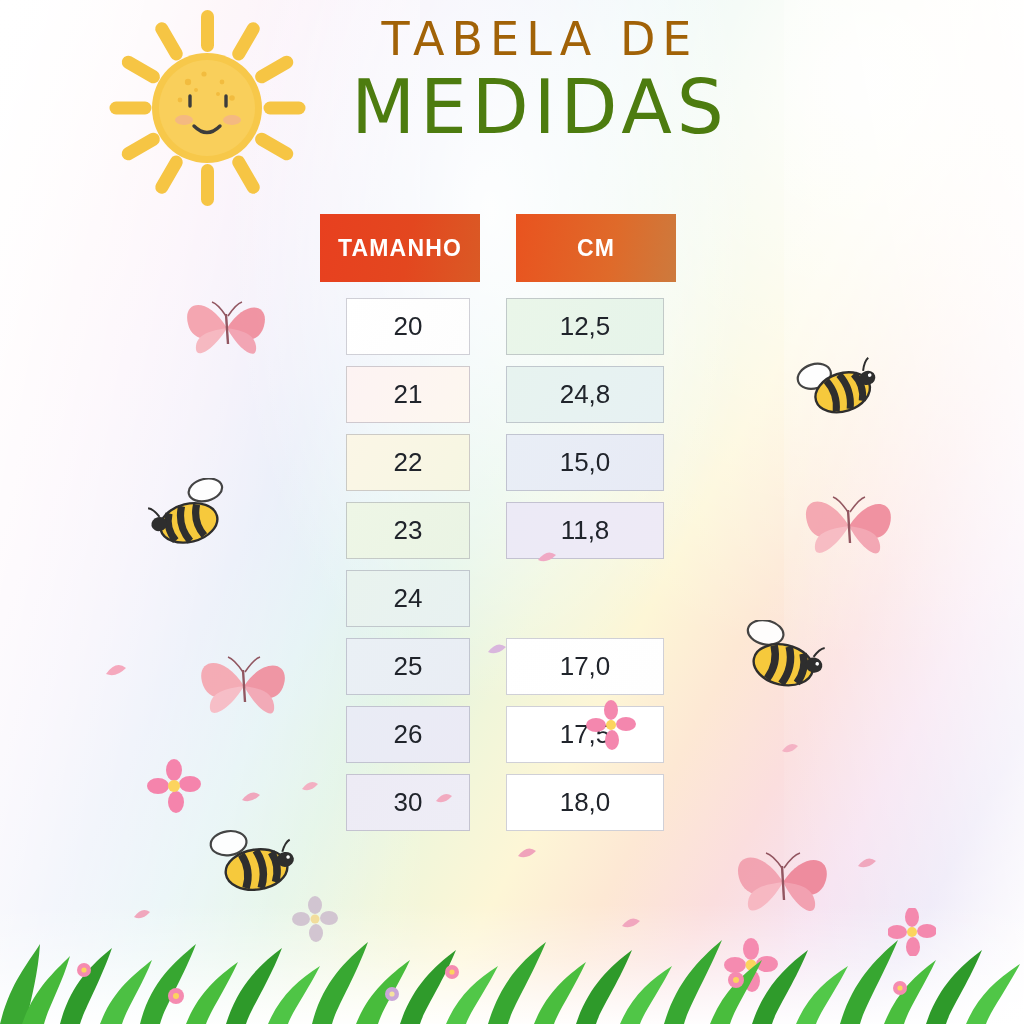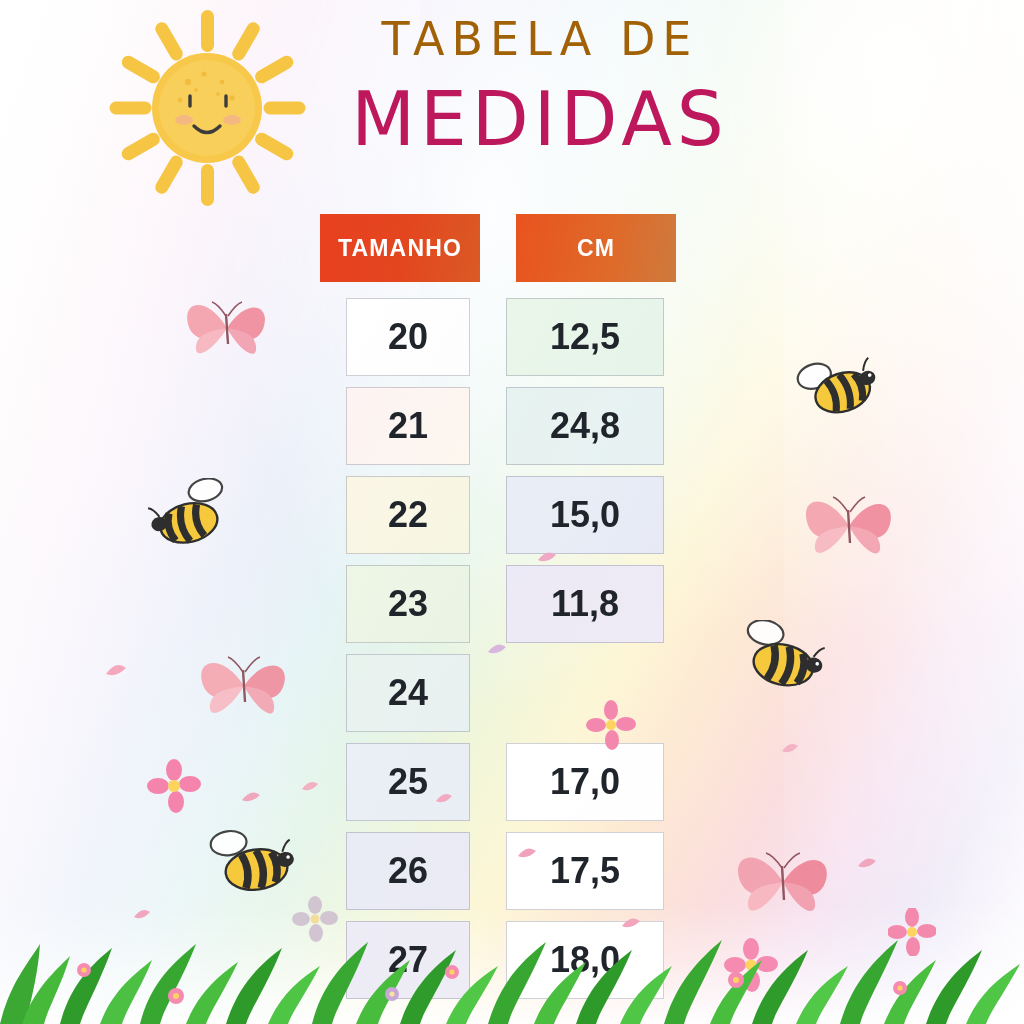--- a/index.html
+++ b/index.html
@@ -77,23 +77,23 @@
     letter-spacing: 7px;
     font-weight: 400;
     color: #a16207;
     line-height: 1.1;
   }
   .title-line2 {
     font-family: "DejaVu Sans", sans-serif;
     font-size: 74px;
     letter-spacing: 5px;
     font-weight: 400;
-    color: #be185d;
+    color: #4d7c0f;
     line-height: 1.05;
-    margin-top: 16px;
+    margin-top: 4px;
   }
 
   
   .table-wrap {
     position: absolute;
     left: 320px; top: 214px;
     width: 390px;
   }
   .head-row {
     display: flex;
@@ -119,26 +119,26 @@
   }
 
   .rows { position: relative; }
   .row {
     display: flex;
     gap: 36px;
     margin-bottom: 11px;
   }
   .cell {
     width: 176px;
-    height: 78px;
+    height: 57px;
     display: flex;
     align-items: center;
     justify-content: center;
-    font-weight: bold;
-    font-size: 36px;
+    font-weight: normal;
+    font-size: 26px;
     border: 1px solid rgba(120,120,140,0.35);
     color: #20242b;
   }
   .cell.cm-cell { width: 158px; }
   .cell.tam-cell { width: 124px; margin-left: 26px; }
 
   
   .sun { position: absolute; left: 92px; top: 8px; width: 230px; height: 200px; }
 
   
@@ -232,21 +232,21 @@
       </div>
       <div class="row">
         <div class="cell tam-cell" style="background:linear-gradient(120deg,#eaf0f5,#e9edf4)">25</div>
         <div class="cell cm-cell" style="background:linear-gradient(120deg,#ffffff,#fefefe)">17,0</div>
       </div>
       <div class="row">
         <div class="cell tam-cell" style="background:linear-gradient(120deg,#e9ecf5,#ebeaf5)">26</div>
         <div class="cell cm-cell" style="background:linear-gradient(120deg,#ffffff,#ffffff)">17,5</div>
       </div>
       <div class="row">
-        <div class="cell tam-cell" style="background:linear-gradient(120deg,#edebf5,#eeedf6)">27</div>
+        <div class="cell tam-cell" style="background:linear-gradient(120deg,#edebf5,#eeedf6)">30</div>
         <div class="cell cm-cell" style="background:linear-gradient(120deg,#ffffff,#ffffff)">18,0</div>
       </div>
     </div>
   </div>
 
   <div class="deco" style="left:790px; top:352px;">
     <svg width="95" height="78" viewBox="0 0 95 78">
       <g transform="rotate(-18 47 39)">
         <ellipse cx="30" cy="18" rx="17" ry="12" fill="#ffffff" stroke="#3b3b3b" stroke-width="2.2" opacity="0.95"></ellipse>
         <ellipse cx="52" cy="42" rx="28" ry="19" fill="#f6c93c" stroke="#2e2e2e" stroke-width="2.4"></ellipse>

